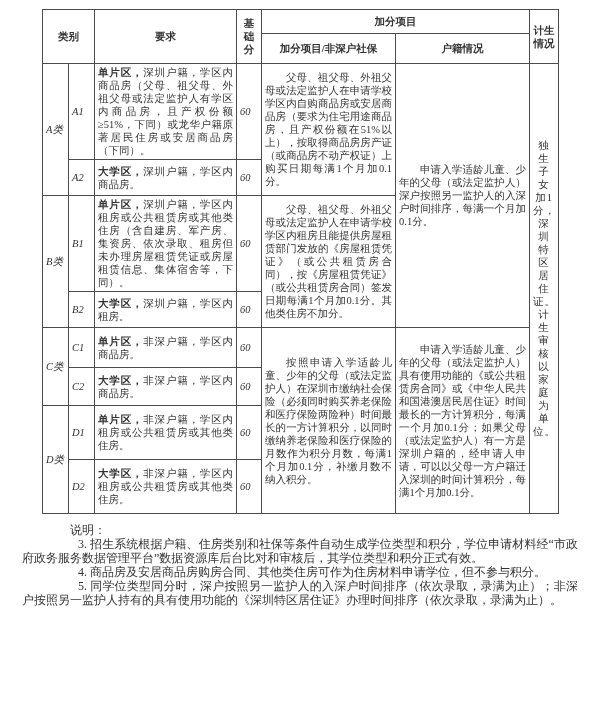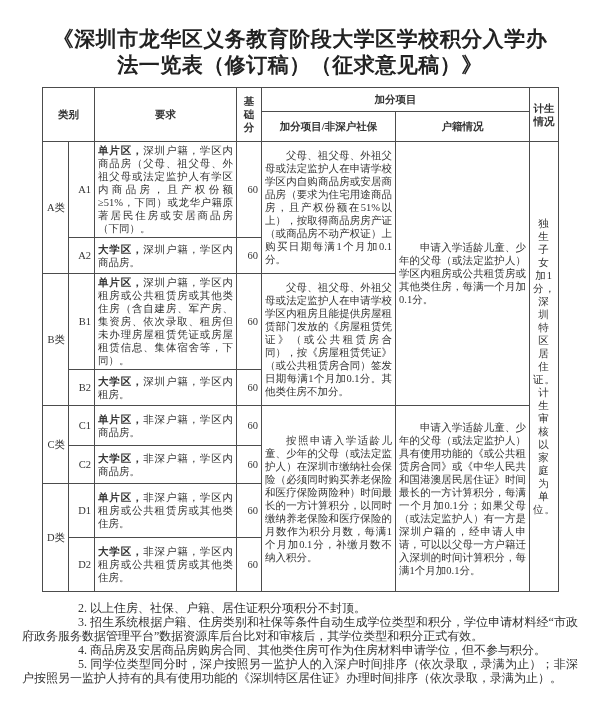--- a/index.html
+++ b/index.html
@@ -41,21 +41,21 @@
   }
   .doc-table th { font-weight: bold; text-align: center; }
   .c-cat1 { width: 26px; }
   .c-cat2 { width: 26px; }
   .c-req  { width: 142px; }
   .c-base { width: 25px; }
   .c-hous { width: 134px; }
   .c-hold { width: 134px; }
   .c-fam  { width: 29px; }
 
-  .center { text-align: right; }
+  .center { text-align: left; font-style: italic; }
   .req-cell { text-align: justify; margin-left: 43px; }
   .req-cell b { font-weight: bold; }
   .para {
     text-align: justify;
     text-indent: 2em;
     vertical-align: middle;
   }
   .vtext {
     word-break: break-all;
     padding: 2px 1px;
@@ -88,22 +88,20 @@
   }
   .notes p { margin: 0; text-align: justify; }
   .notes .note-label { text-indent: 48px; }
   .notes .note-item { text-indent: 56px; }
 </style>
 </head>
 <body>
 
 <div class="page">
 
-  <div class="doc-title">《深圳市龙华区义务教育阶段大学区学校积分入学办
-法一览表（修订稿）（征求意见稿）》</div>
 
   <table class="doc-table">
     <colgroup>
       <col class="c-cat1">
         <col class="c-cat2">
         <col class="c-req">
         <col class="c-base">
       <col class="c-hous">
         <col class="c-hold">
         <col class="c-fam">
@@ -120,21 +118,21 @@
         <th>加分项目/非深户社保</th>
         <th>户籍情况</th>
       </tr>
 
       <tr class="r-a1">
         <td rowspan="2" class="center">A类</td>
         <td class="center">A1</td>
         <td class="req-cell"><b>单片区，</b><span>深圳户籍，学区内商品房（父母、祖父母、外祖父母或法定监护人有学区内商品房，且产权份额≥51%，下同）或龙华户籍原著居民住房或安居商品房（下同）。</span></td>
         <td class="center">60</td>
         <td rowspan="2" class="para">父母、祖父母、外祖父母或法定监护人在申请学校学区内自购商品房或安居商品房（要求为住宅用途商品房，且产权份额在51%以上），按取得商品房房产证（或商品房不动产权证）上购买日期每满1个月加0.1分。</td>
-        <td rowspan="4" class="para">申请入学适龄儿童、少年的父母（或法定监护人）学区内租房或公共租赁房或其他类住房，每满一个月加0.1分。</td>
+        <td rowspan="4" class="para">申请入学适龄儿童、少年的父母（或法定监护人）深户按照另一监护人的入深户时间排序，每满一个月加0.1分。</td>
         <td rowspan="10" class="fam-cell">独生子女加1分，深圳特区居住证。计生审核以家庭为单位。</td>
       </tr>
       <tr class="r-a2">
         <td class="center">A2</td>
         <td class="req-cell"><b>大学区，</b><span>深圳户籍，学区内商品房。</span></td>
         <td class="center">60</td>
       </tr>
 
       <tr class="r-b1">
         <td rowspan="2" class="center">B类</td>
@@ -171,19 +169,19 @@
       </tr>
       <tr class="r-d2">
         <td class="center">D2</td>
         <td class="req-cell"><b>大学区，</b><span>非深户籍，学区内租房或公共租赁房或其他类住房。</span></td>
         <td class="center">60</td>
       </tr>
     </tbody>
   </table>
 
   <div class="notes">
-    <p class="note-item">2. 以上住房、社保、户籍、居住证积分项积分不封顶。</p>
+    <p class="note-label">说明：</p>
     <p class="note-item">3. 招生系统根据户籍、住房类别和社保等条件自动生成学位类型和积分，学位申请材料经“市政府政务服务数据管理平台”数据资源库后台比对和审核后，其学位类型和积分正式有效。</p>
     <p class="note-item">4. 商品房及安居商品房购房合同、其他类住房可作为住房材料申请学位，但不参与积分。</p>
     <p class="note-item">5. 同学位类型同分时，深户按照另一监护人的入深户时间排序（依次录取，录满为止）；非深户按照另一监护人持有的具有使用功能的《深圳特区居住证》办理时间排序（依次录取，录满为止）。</p>
   </div>
 
 </div>
 
 </body></html>

